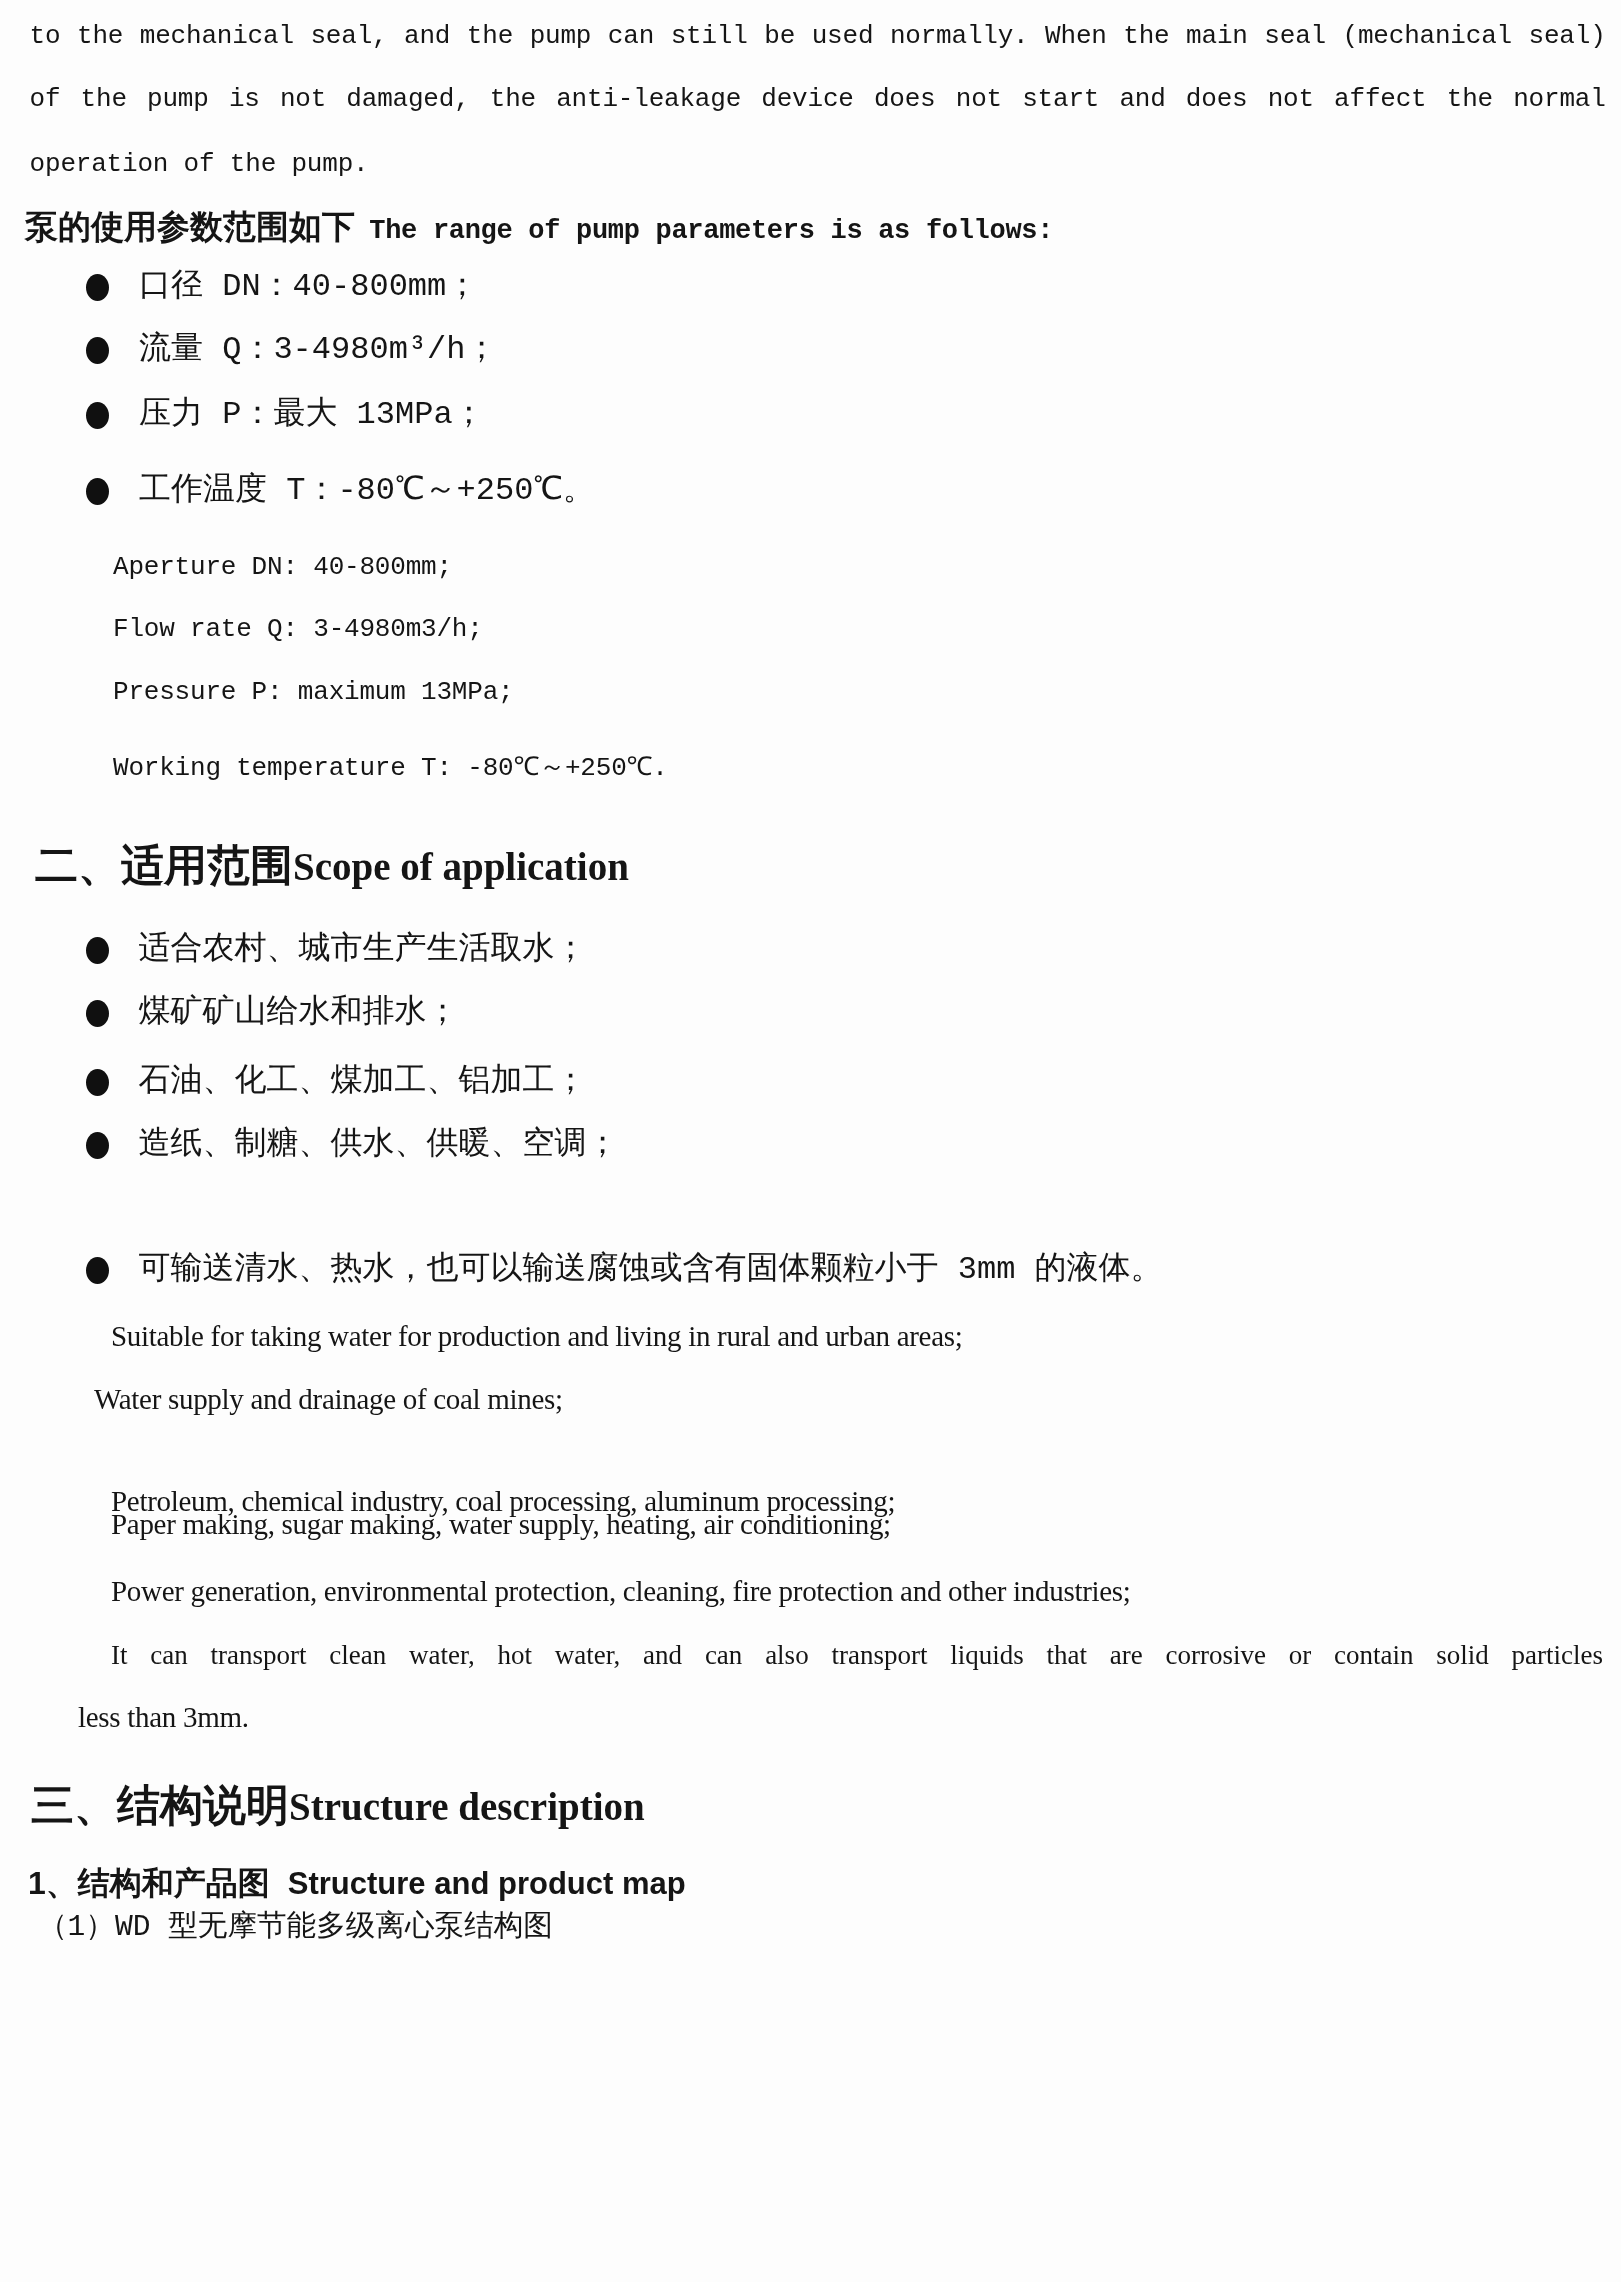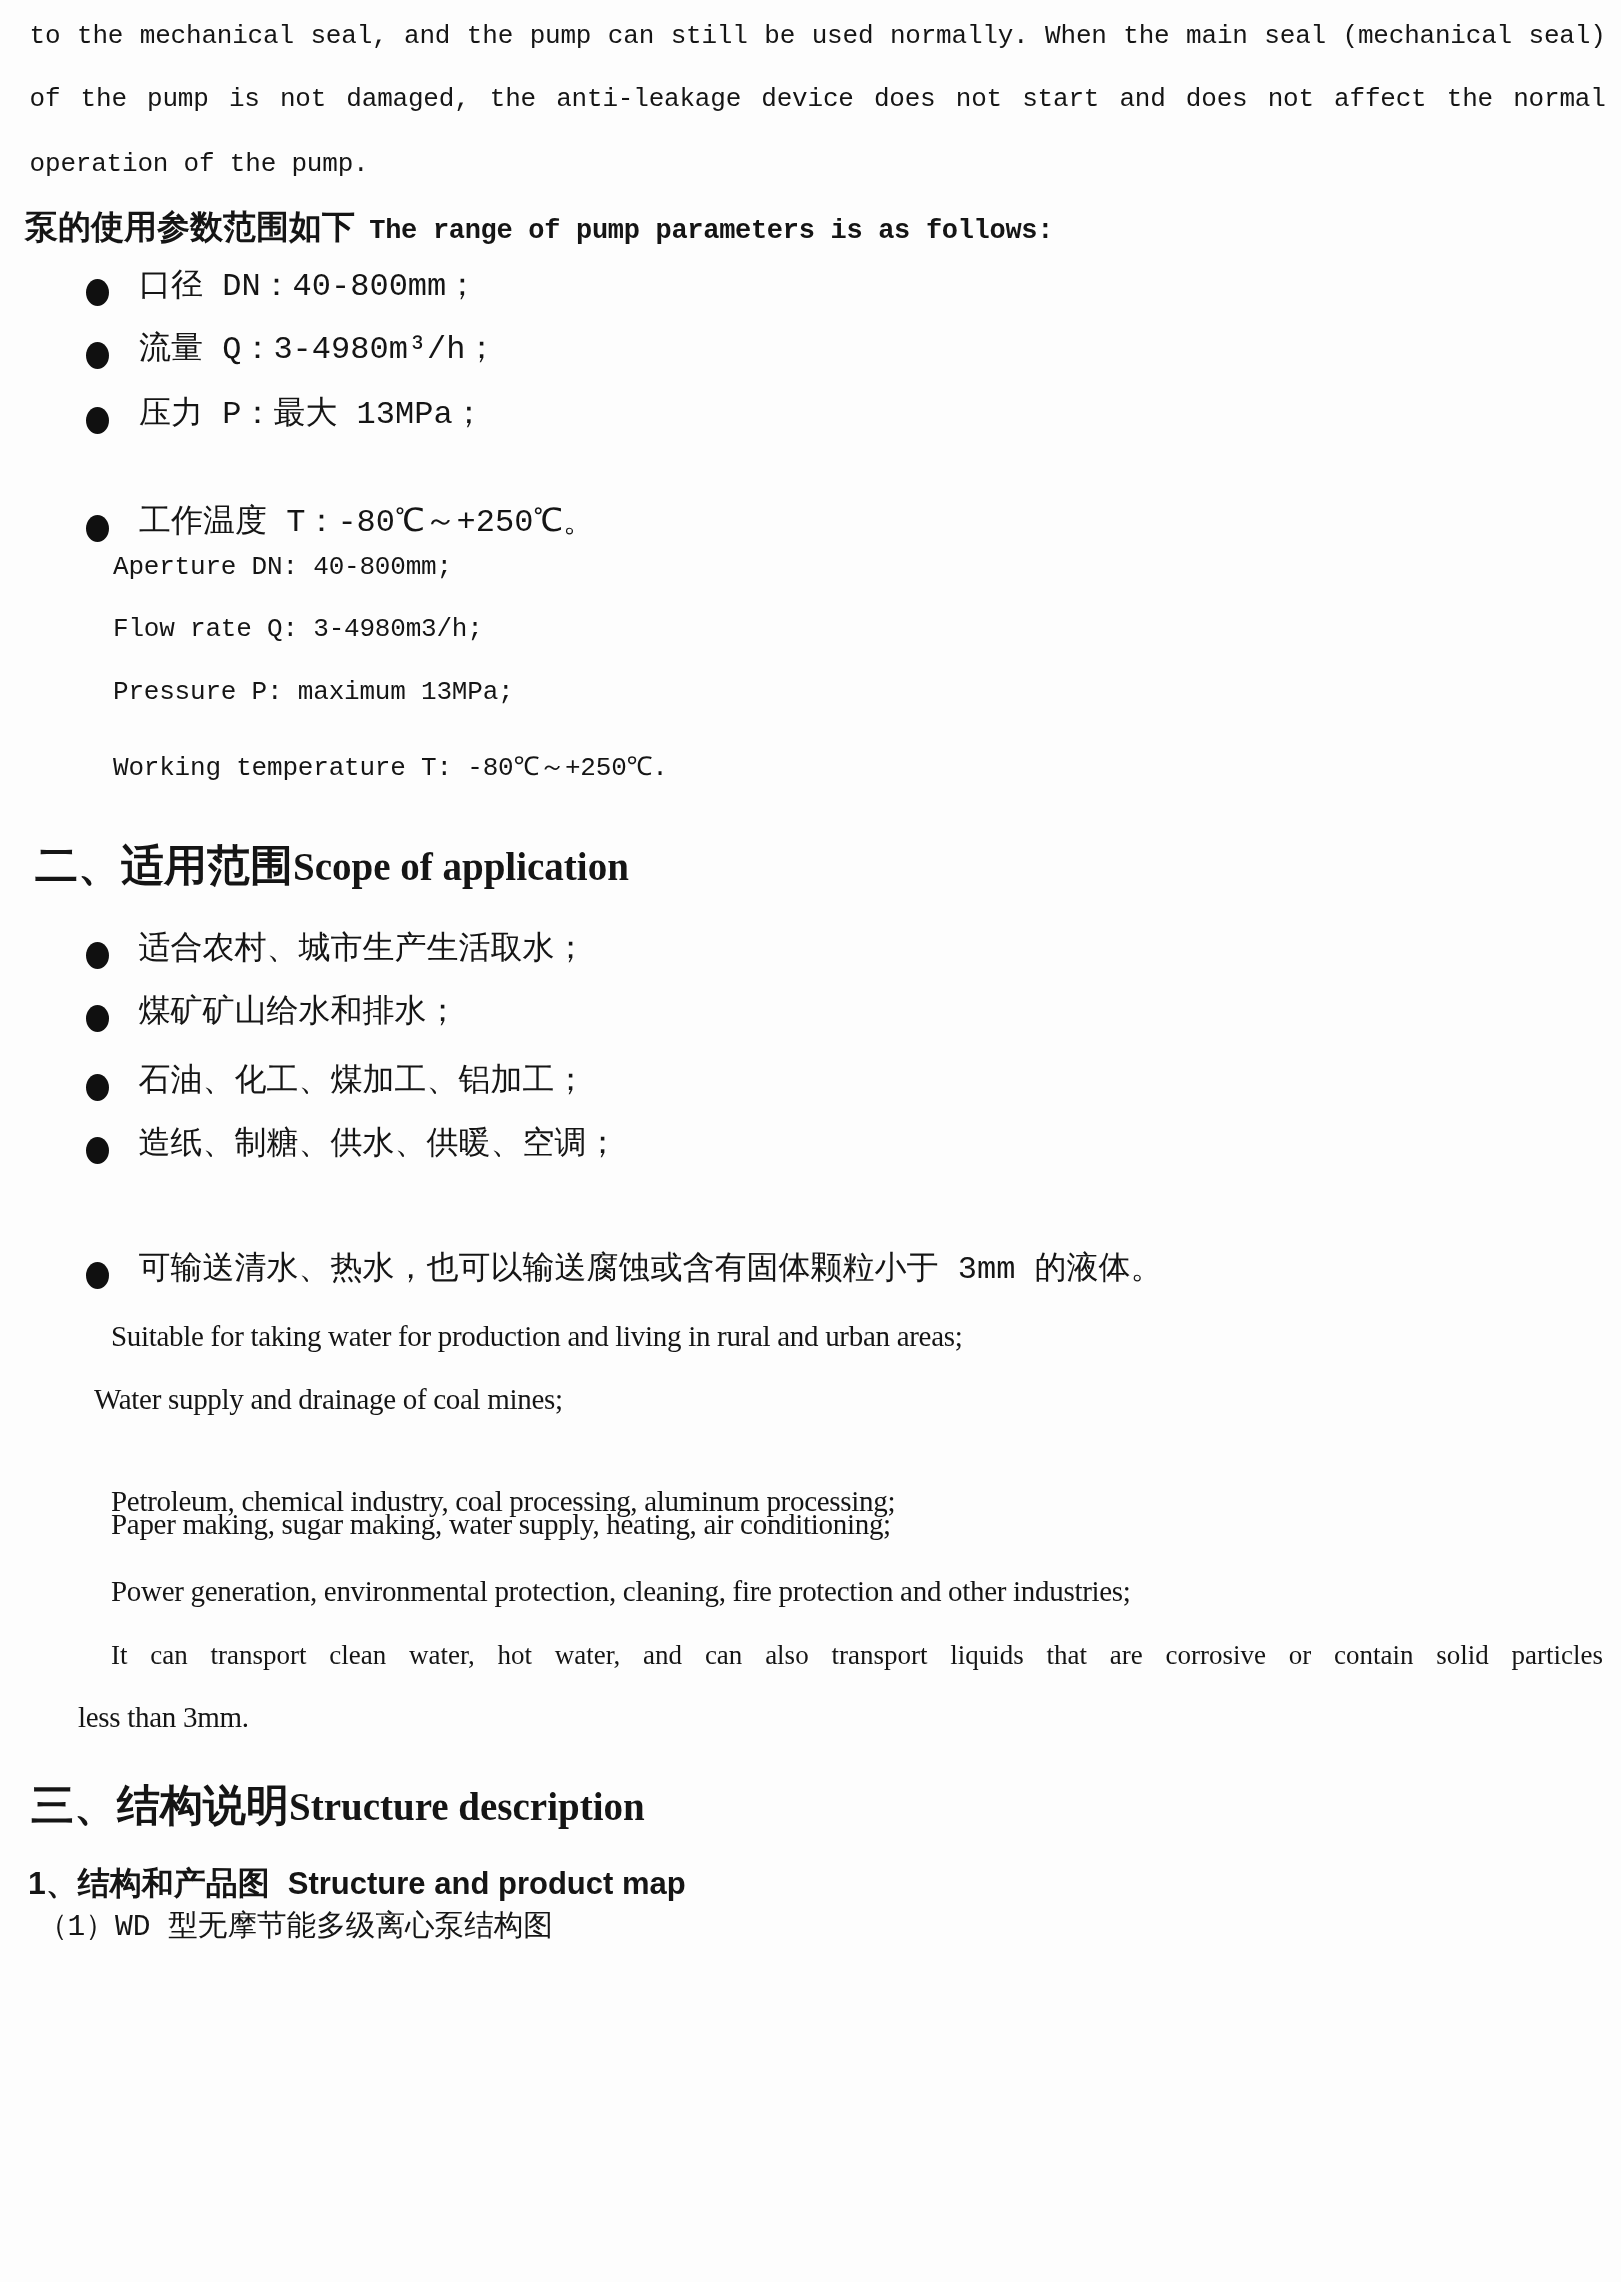--- a/index.html
+++ b/index.html
@@ -17,21 +17,21 @@
   
   .mono{font-family:"Liberation Mono","DejaVu Sans Mono",monospace;font-size:26px;letter-spacing:-0.2px;}
   .just{white-space:normal;text-align:justify;text-align-last:justify;width:1576px;}
 
   
   .p-head{left:25px;top:208px;}
   .p-head .cn{font-family:"Liberation Serif","DejaVu Serif",serif;font-weight:bold;font-size:33px;}
   .p-head .en{font-family:"Liberation Mono","DejaVu Sans Mono",monospace;font-weight:bold;font-size:27px;margin-left:14.3px;letter-spacing:-0.3px;}
 
   
-  .bullet{position:absolute;left:86px;display:flex;align-items:flex-end;white-space:nowrap;line-height:1.2;}
+  .bullet{position:absolute;left:86px;display:flex;align-items:center;white-space:nowrap;line-height:1.2;}
   .dot{display:inline-block;width:23px;height:27px;border-radius:50%;background:#101010;flex:0 0 auto;}
   .btxt{font-family:"Liberation Mono","DejaVu Sans Mono",serif;font-size:32px;margin-left:30px;}
   .bullet.small .btxt{margin-left:29.6px;}
 
   
   .eserif{font-family:"Liberation Serif","DejaVu Serif",serif;font-size:29px;letter-spacing:-0.3px;}
   .ewrap{font-family:"Liberation Serif","DejaVu Serif",serif;font-size:27px;white-space:normal;
          text-align:justify;text-align-last:justify;width:1492px;}
 
   
@@ -62,21 +62,21 @@
     <span class="btxt">口径 DN：40-800mm；</span>
   </div>
   <div class="bullet" style="top:331px;">
     <span class="dot"></span>
     <span class="btxt">流量 Q：3-4980m³/h；</span>
   </div>
   <div class="bullet" style="top:396px;">
     <span class="dot"></span>
     <span class="btxt">压力 P：最大 13MPa；</span>
   </div>
-  <div class="bullet" style="top:472px;margin-top:32px;">
+  <div class="bullet" style="top:472px;">
     <span class="dot"></span>
     <span class="btxt">工作温度 T：-80℃～+250℃。</span>
   </div>
 
   <div class="line mono" style="left:113px;top:552px;">Aperture DN: 40-800mm;</div>
   <div class="line mono" style="left:113px;top:614px;">Flow rate Q: 3-4980m3/h;</div>
   <div class="line mono" style="left:113px;top:677px;">Pressure P: maximum 13MPa;</div>
   <div class="line mono" style="left:113px;top:753px;">Working temperature T: -80℃～+250℃.</div>
 
   <div class="line sec" style="left:35px;top:840px;">

